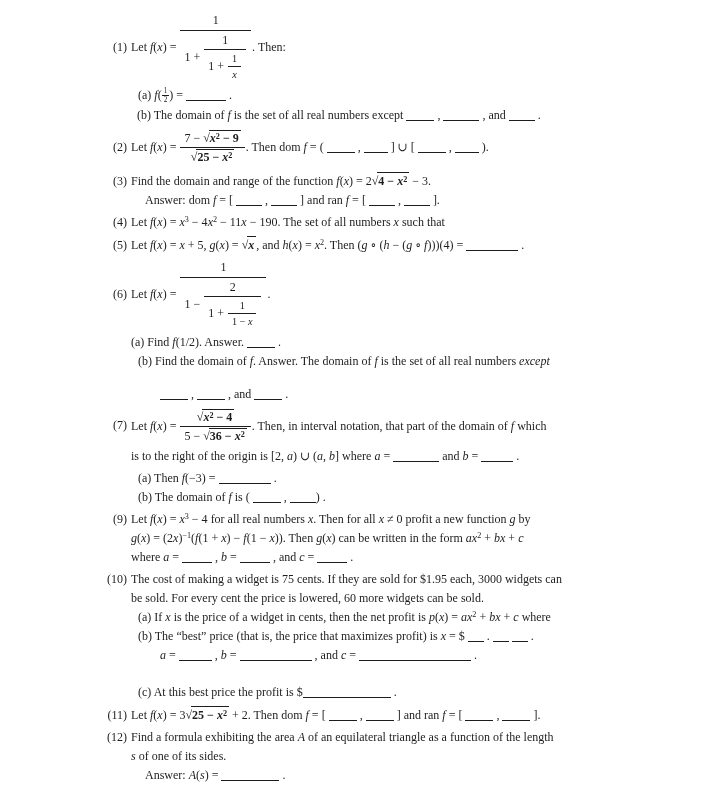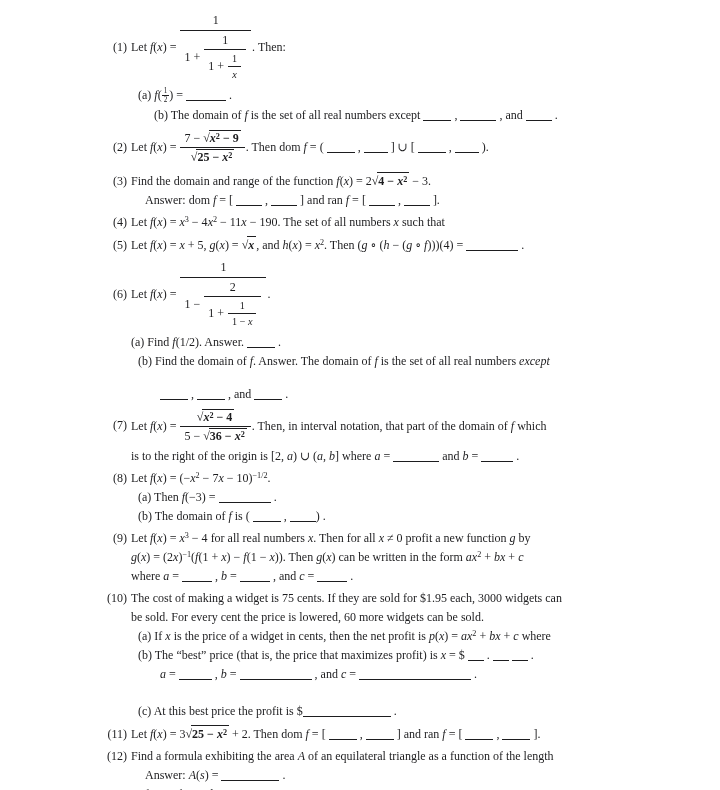--- a/index.html
+++ b/index.html
@@ -28,21 +28,21 @@
   .bl{display:inline-block;height:2px;border-bottom:1px solid currentColor;vertical-align:-2px;}
 </style>
 </head>
 <body>
 
 <div class="page">
   <div class="doc">
       <div class="prob">
         <div class="row"><span class="plabel">(1)</span><span>Let </span><i>f</i><span>(</span><i>x</i><span>) = </span><span class="fr"><span class="num"><span>1</span></span><span class="den"><span>1 + </span><span class="fr"><span class="num"><span>1</span></span><span class="den"><span>1 + </span><span class="fr"><span class="num"><span>1</span></span><span class="den"><i>x</i></span></span></span></span></span></span><span>. Then:</span></div>
         <div class="row" style="margin-left: 7px;"><span>(a) </span><i>f</i><span>(</span><span class="fr sm"><span class="num"><span>1</span></span><span class="den"><span>2</span></span></span><span>) = </span><span class="bl" style="width: 40px;"></span><span> .</span></div>
-        <div class="row" style="margin-left: 23px;"><span>(b) The domain of </span><i>f</i><span> is the set of all real numbers except </span><span class="bl" style="width: 28px;"></span><span> , </span><span class="bl" style="width: 36px;"></span><span> , and </span><span class="bl" style="width: 26px;"></span><span> .</span></div>
+        <div class="row" style="margin-left: 6px;"><span>(b) The domain of </span><i>f</i><span> is the set of all real numbers except </span><span class="bl" style="width: 28px;"></span><span> , </span><span class="bl" style="width: 36px;"></span><span> , and </span><span class="bl" style="width: 26px;"></span><span> .</span></div>
       </div>
       <div class="prob">
         <div class="row"><span class="plabel">(2)</span><span>Let </span><i>f</i><span>(</span><i>x</i><span>) = </span><span class="fr"><span class="num"><span>7 − </span><span class="sq"><span class="rad">√</span><span class="arg"><i>x</i><span class="sup"><span>2</span></span><span> − 9</span></span></span></span><span class="den"><span class="sq"><span class="rad">√</span><span class="arg"><span>25 − </span><i>x</i><span class="sup"><span>2</span></span></span></span></span></span><span>. Then dom </span><i>f</i><span> = ( </span><span class="bl" style="width: 28px;"></span><span> , </span><span class="bl" style="width: 24px;"></span><span> ] ∪ [ </span><span class="bl" style="width: 28px;"></span><span> , </span><span class="bl" style="width: 24px;"></span><span> ).</span></div>
       </div>
       <div class="prob">
         <div class="row"><span class="plabel">(3)</span><span>Find the domain and range of the function </span><i>f</i><span>(</span><i>x</i><span>) = 2</span><span class="sq"><span class="rad">√</span><span class="arg"><span>4 − </span><i>x</i><span class="sup"><span>2</span></span></span></span><span> − 3.</span></div>
         <div class="row" style="margin-left: 14px;"><span>Answer: dom </span><i>f</i><span> = [ </span><span class="bl" style="width: 26px;"></span><span> , </span><span class="bl" style="width: 26px;"></span><span> ] </span><span>and ran </span><i>f</i><span> = [ </span><span class="bl" style="width: 26px;"></span><span> , </span><span class="bl" style="width: 26px;"></span><span> ].</span></div>
       </div>
       <div class="prob">
         <div class="row"><span class="plabel">(4)</span><span>Let </span><i>f</i><span>(</span><i>x</i><span>) = </span><i>x</i><span class="sup"><span>3</span></span><span> − 4</span><i>x</i><span class="sup"><span>2</span></span><span> − 11</span><i>x</i><span> − 190.</span><span> The set of all numbers </span><i>x</i><span> such that</span></div>
@@ -54,21 +54,20 @@
         <div class="row"><span class="plabel">(6)</span><span>Let </span><i>f</i><span>(</span><i>x</i><span>) = </span><span class="fr"><span class="num"><span>1</span></span><span class="den"><span>1 − </span><span class="fr"><span class="num"><span>2</span></span><span class="den"><span>1 + </span><span class="fr"><span class="num"><span>1</span></span><span class="den"><span>1 − </span><i>x</i></span></span></span></span></span></span><span>.</span></div>
         <div class="row" style="margin-left: 0;"><span>(a) Find </span><i>f</i><span>(1/2).</span><span> Answer. </span><span class="bl" style="width: 28px;"></span><span> .</span></div>
         <div class="row" style="margin-left: 7px;"><span>(b) Find the domain of </span><i>f</i><span>.</span><span> Answer. The domain of </span><i>f</i><span> is the set of all real numbers </span><i>except</i></div>
         <div class="row" style="margin-left: 29px; margin-top: 16px;"><span class="bl" style="width: 28px;"></span><span> , </span><span class="bl" style="width: 28px;"></span><span> , and </span><span class="bl" style="width: 28px;"></span><span> .</span></div>
       </div>
       <div class="prob">
         <div class="row"><span class="plabel">(7)</span><span>Let </span><i>f</i><span>(</span><i>x</i><span>) = </span><span class="fr"><span class="num"><span class="sq"><span class="rad">√</span><span class="arg"><i>x</i><span class="sup"><span>2</span></span><span> − 4</span></span></span></span><span class="den"><span>5 − </span><span class="sq"><span class="rad">√</span><span class="arg"><span>36 − </span><i>x</i><span class="sup"><span>2</span></span></span></span></span></span><span>. Then, in interval notation, that part of the domain of </span><i>f</i><span> which</span></div>
         <div class="row"><span>is to the right of the origin is </span><span>[2, </span><i>a</i><span>) ∪ (</span><i>a</i><span>, </span><i>b</i><span>]</span><span> where </span><i>a</i><span> = </span><span class="bl" style="width: 46px;"></span><span> and </span><i>b</i><span> = </span><span class="bl" style="width: 32px;"></span><span> .</span></div>
       </div>
       <div class="prob">
-        <div class="row"><span class="plabel">(8)</span><span>Let </span><i>f</i><span>(</span><i>x</i><span>) = (−</span><i>x</i><span class="sup"><span>2</span></span><span> − 7</span><i>x</i><span> − 10)</span><span class="sup"><span>−1/2</span></span><span>.</span></div>
         <div class="row" style="margin-left: 7px;"><span>(a) Then </span><i>f</i><span>(−3) = </span><span class="bl" style="width: 52px;"></span><span> .</span></div>
         <div class="row" style="margin-left: 7px; font-family: Liberation Serif, serif;"><span>(b) The domain of </span><i>f</i><span> is ( </span><span class="bl" style="width: 28px;"></span><span> , </span><span class="bl" style="width: 26px;"></span><span>)</span><span> .</span></div>
       </div>
       <div class="prob">
         <div class="row"><span class="plabel">(9)</span><span>Let </span><i>f</i><span>(</span><i>x</i><span>) = </span><i>x</i><span class="sup"><span>3</span></span><span> − 4</span><span> for all real numbers </span><i>x</i><span>.</span><span> Then for all </span><i>x</i><span> ≠ 0</span><span> profit a new function </span><i>g</i><span> by</span></div>
         <div class="row"><i>g</i><span>(</span><i>x</i><span>) = (2</span><i>x</i><span>)</span><span class="sup"><span>−1</span></span><span>(</span><i>f</i><span>(1 + </span><i>x</i><span>) − </span><i>f</i><span>(1 − </span><i>x</i><span>)).</span><span> Then </span><i>g</i><span>(</span><i>x</i><span>)</span><span> can be written in the form </span><i>ax</i><span class="sup"><span>2</span></span><span> + </span><i>bx</i><span> + </span><i>c</i></div>
         <div class="row"><span>where </span><i>a</i><span> = </span><span class="bl" style="width: 30px;"></span><span> , </span><i>b</i><span> = </span><span class="bl" style="width: 30px;"></span><span> , and </span><i>c</i><span> = </span><span class="bl" style="width: 30px;"></span><span> .</span></div>
       </div>
       <div class="prob">
         <div class="row"><span class="plabel">(10)</span><span>The cost of making a widget is 75 cents. If they are sold for $1.95 each, 3000 widgets can</span></div>
@@ -76,17 +75,17 @@
         <div class="row" style="margin-left: 7px;"><span>(a) If </span><i>x</i><span> is the price of a widget in cents, then the net profit is </span><i>p</i><span>(</span><i>x</i><span>) = </span><i>ax</i><span class="sup"><span>2</span></span><span> + </span><i>bx</i><span> + </span><i>c</i><span> where</span></div>
         <div class="row" style="margin-left: 7px;"><span>(b) The “best” price (that is, the price that maximizes profit) is </span><i>x</i><span> = </span><span>$ </span><span class="bl" style="width: 16px;"></span><span> . </span><span class="bl" style="width: 16px;"></span><span> </span><span class="bl" style="width: 16px;"></span><span> .</span></div>
         <div class="row" style="margin-left: 29px;"><i>a</i><span> = </span><span class="bl" style="width: 33px;"></span><span> , </span><i>b</i><span> = </span><span class="bl" style="width: 72px;"></span><span> , and </span><i>c</i><span> = </span><span class="bl" style="width: 112px;"></span><span> .</span></div>
         <div class="row" style="margin-left: 7px; margin-top: 20px;"><span>(c) At this best price the profit is $</span><span class="bl" style="width: 88px;"></span><span> .</span></div>
       </div>
       <div class="prob">
         <div class="row"><span class="plabel">(11)</span><span>Let </span><i>f</i><span>(</span><i>x</i><span>) = 3</span><span class="sq"><span class="rad">√</span><span class="arg"><span>25 − </span><i>x</i><span class="sup"><span>2</span></span></span></span><span> + 2.</span><span> Then dom </span><i>f</i><span> = [ </span><span class="bl" style="width: 28px;"></span><span> , </span><span class="bl" style="width: 28px;"></span><span> ] </span><span>and ran </span><i>f</i><span> = [ </span><span class="bl" style="width: 28px;"></span><span> , </span><span class="bl" style="width: 28px;"></span><span> ].</span></div>
       </div>
       <div class="prob">
         <div class="row"><span class="plabel">(12)</span><span>Find a formula exhibiting the area </span><i>A</i><span> of an equilateral triangle as a function of the length</span></div>
+        <div class="row"><i>s</i><span> of one of its sides.</span></div>
         <div class="row" style="margin-left: 14px;"><span>Answer: </span><i>A</i><span>(</span><i>s</i><span>) = </span><span class="bl" style="width: 58px;"></span><span> .</span></div>
-        <div class="row"><i>s</i><span> of one of its sides.</span></div>
       </div>
     </div>
 </div>
 
 </body></html>

